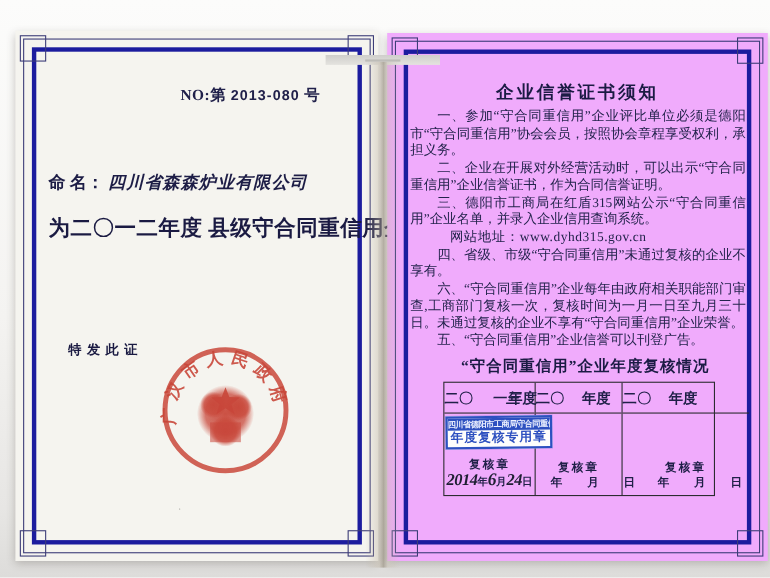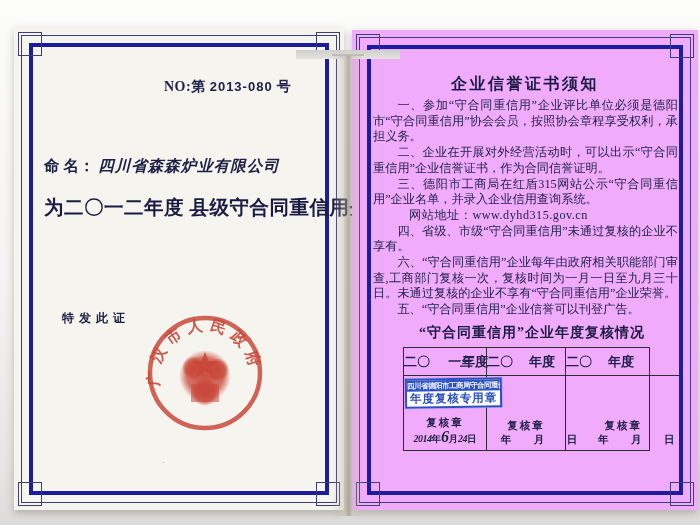--- a/index.html
+++ b/index.html
@@ -58,21 +58,21 @@
   .rv-head .gap{display:inline-block;min-width:16px;}
   .rv-body{flex:1;position:relative;display:flex;flex-direction:column;justify-content:flex-end;align-items:center;padding-bottom:3px;}
   .stamp{
     position:absolute;left:1px;top:2px;width:93px;border:2px solid #2d50c0;background:#fdfdfc;
     transform:rotate(-.8deg);z-index:2;text-align:center;box-shadow:0 0 0 .5px rgba(45,80,192,.3);
   }
   .stamp .s1{display:block;background:#2d50c0;color:#eef2ff;font-size:7.5px;font-weight:bold;letter-spacing:-.5px;line-height:11px;white-space:nowrap;overflow:hidden;}
   .stamp .s2{display:block;color:#2d50c0;font-size:11.5px;font-weight:bold;letter-spacing:1px;line-height:15px;}
   .rv-label{font-size:10.5px;font-weight:bold;letter-spacing:2px;color:#202048;line-height:13px;}
   .rv-date{font-size:10.5px;font-weight:bold;color:#202048;line-height:15px;white-space:nowrap;}
-  .rv-date .hand{font-style:italic;font-size:10px;color:#1f1f33;letter-spacing:-.5px;}
+  .rv-date .hand{font-style:italic;font-size:15px;color:#1f1f33;letter-spacing:-.5px;}
   .rv-date .hand.big{font-size:16px;}
   .rv-date .u{font-size:9.5px;}
   .rv-date.blank{letter-spacing:6px;margin-left:32px;}
 </style>
 </head>
 <body>
 
 <div class="fold-top-tab"></div>
 
 <div class="page left">

